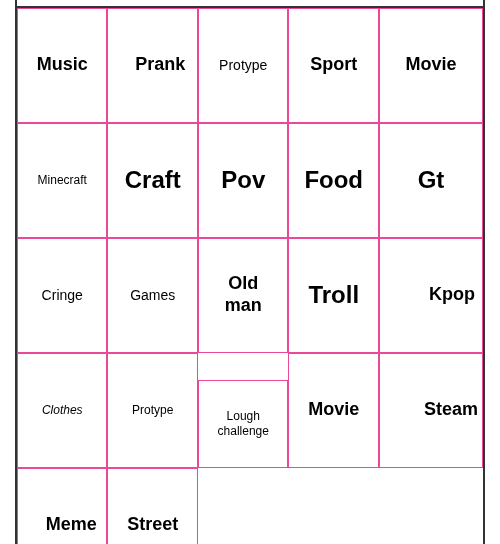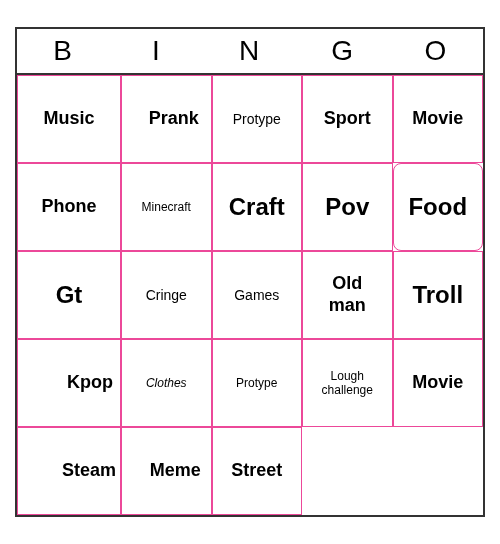--- a/index.html
+++ b/index.html
@@ -71,34 +71,33 @@
       <div class="bingo-header-cell">N</div>
       <div class="bingo-header-cell">G</div>
       <div class="bingo-header-cell">O</div>
     </div>
   <div class="bingo-grid">
   <div class="bingo-cell medium" style="white-space: pre-line;">Music</div>
       <div class="bingo-cell medium" style="white-space: pre-line; padding-left: 19px;">Prank</div>
       <div class="bingo-cell " style="white-space: pre-line;">Protype</div>
       <div class="bingo-cell medium" style="white-space: pre-line;">Sport</div>
       <div class="bingo-cell medium" style="white-space: pre-line;">Movie</div>
-      <div class="bingo-cell medium" style="white-space: pre-line;">Phone</div>
       <div class="bingo-cell small" style="white-space: pre-line;">Minecraft</div>
       <div class="bingo-cell large" style="white-space: pre-line;">Craft</div>
       <div class="bingo-cell large" style="white-space: pre-line;">Pov</div>
-      <div class="bingo-cell large" style="white-space: pre-line; border-radius: 8px;">Food</div>
+      <div class="bingo-cell large" style="white-space: pre-line;">Food</div>
       <div class="bingo-cell large" style="white-space: pre-line;">Gt</div>
       <div class="bingo-cell " style="white-space: pre-line;">Cringe</div>
       <div class="bingo-cell " style="white-space: pre-line;">Games</div>
       <div class="bingo-cell medium" style="white-space: pre-line;">Old
 man</div>
       <div class="bingo-cell large" style="white-space: pre-line;">Troll</div>
       <div class="bingo-cell medium" style="white-space: pre-line; padding-left: 46px;">Kpop</div>
       <div class="bingo-cell small" style="white-space: pre-line; font-style: italic;">Clothes</div>
       <div class="bingo-cell small" style="white-space: pre-line;">Protype</div>
-      <div class="bingo-cell small" style="white-space: pre-line;">Lough
+      <div class="bingo-cell small" style="white-space: pre-line; margin-top: 27px;">Lough
 challenge</div>
       <div class="bingo-cell medium" style="white-space: pre-line;">Movie</div>
       <div class="bingo-cell medium" style="white-space: pre-line; padding-left: 44px;">Steam</div>
       <div class="bingo-cell medium" style="white-space: pre-line; padding-left: 22px;">Meme</div>
       <div class="bingo-cell medium" style="white-space: pre-line;">Street</div>
     </div>
 </div>
 
 </body></html>

